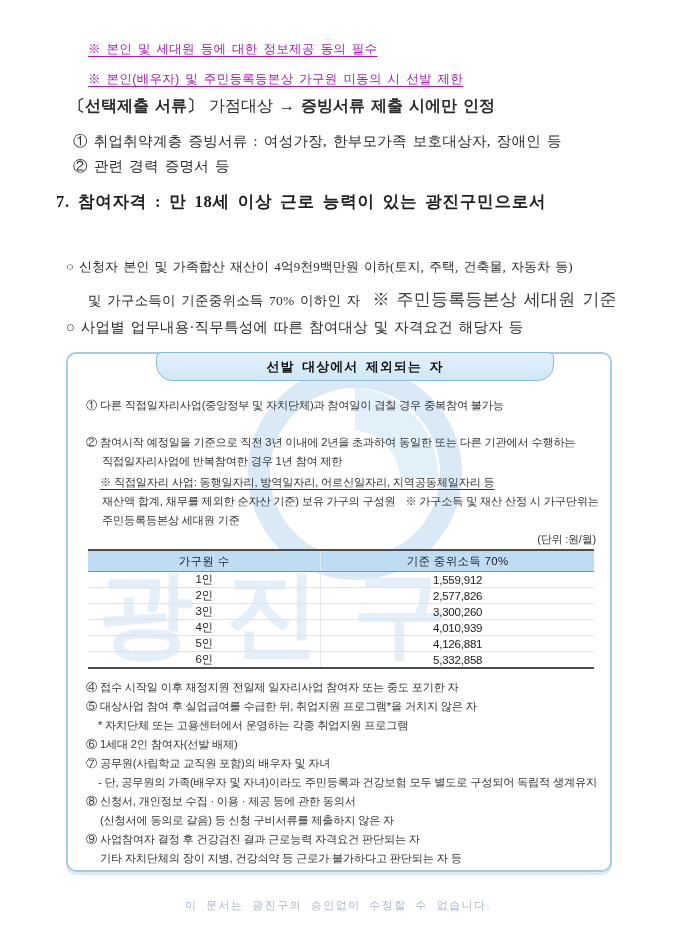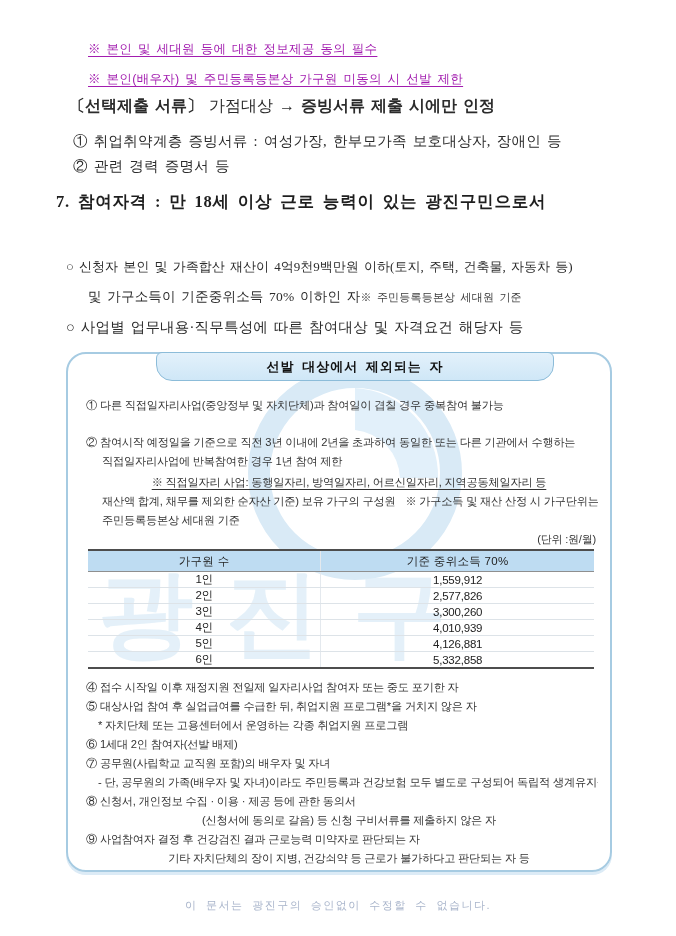--- a/index.html
+++ b/index.html
@@ -17,44 +17,44 @@
   .sel{left:69px;top:96px;font-family:"Liberation Serif",serif;font-size:16px;word-spacing:2px;}
   .sel .b{font-weight:bold;}
   .sub1{left:73px;top:132px;font-family:"Liberation Serif",serif;font-size:14.5px;word-spacing:2px;letter-spacing:.3px;}
   .sub2{left:73px;top:157px;font-family:Liberation Serif, serif;font-size:14.5px;word-spacing:2px;letter-spacing:.3px;}
   .h7{left:56px;top:191px;font-family:"Liberation Serif",serif;font-size:16.5px;font-weight:bold;
       letter-spacing:.8px;word-spacing:3px;color:#1e1e1e;}
   .bullet{font-family:"Liberation Serif",serif;font-size:14.5px;word-spacing:2px;letter-spacing:.2px;}
   .b1{left:66px;top:228px;}
   .b2a{left:66px;top:258px;font-size:13px;letter-spacing:0;}
   .b2b{left:88px;top:288px;font-size:13.5px;}
-  .b2b .small-note{font-family:"Liberation Sans",sans-serif;font-size:11px;color:#3a3a3a;}
+  .b2b .small-note{font-family:"Liberation Sans",sans-serif;font-size:17px;margin-left:12px;color:#3a3a3a;}
   .b3{left:66px;top:318px;}
   
   .wm{position:absolute;left:70px;top:358px;z-index:0;pointer-events:none;}
   
   .xbox{
     position:absolute;left:66px;top:352px;width:546px;height:520px;box-sizing:border-box;
-    border:2px solid #a6cbe2;border-radius:20px;background:transparent;z-index:1;
+    border:2px solid #a6cbe2;border-radius:10px;background:transparent;z-index:1;
     box-shadow:0 3px 0 #dcebf6;
   }
   .ribbon{
     position:absolute;left:88px;top:-2px;width:398px;height:29px;box-sizing:border-box;
     background:linear-gradient(#e3f1fb,#cfe7f7);border:1.5px solid #8cbcd9;
     border-radius:6px 6px 16px 16px;
     display:flex;align-items:center;justify-content:center;
     font-size:13px;font-weight:bold;color:#111;letter-spacing:1px;word-spacing:3px;
   }
   .xcontent{
     position:absolute;left:18px;right:12px;top:42px;
     font-size:11.2px;color:#333;letter-spacing:-0.2px;z-index:1;
   }
   .bl{line-height:19px;height:19px;white-space:nowrap;overflow:hidden;}
   .mt2{margin-top:2px;} .mt3{margin-top:18px;} .mt9{margin-top:9px;}
-  .ind1{padding-left:16px;} .ind0{padding-left:14px;text-align:center;} .ind2{padding-left:12px;} .ind3{padding-left:26px;}
+  .ind1{padding-left:16px;} .ind0{padding-left:14px;} .ind2{padding-left:12px;} .ind3{padding-left:26px;}
   .ul{text-decoration:underline;text-underline-offset:3px;}
   .wmnote{margin-left:10px;}
   .unit{height:16px;line-height:16px;text-align:right;font-size:11px;padding-right:2px;margin-top:1px;color:#333;}
   
   table.inc{
     margin:2px 0 0 2px;width:506px;border-collapse:collapse;table-layout:fixed;
     border-top:2px solid #4d4d4d;border-bottom:2px solid #4d4d4d;
     font-size:11.5px;color:#222;position:relative;z-index:1;
   }
   table.inc th{
@@ -159,20 +159,20 @@
       </table>
 
       <div class="bl mt9">④ 접수 시작일 이후 재정지원 전일제 일자리사업 참여자 또는 중도 포기한 자</div>
       <div class="bl">⑤ 대상사업 참여 후 실업급여를 수급한 뒤, 취업지원 프로그램*을 거치지 않은 자</div>
       <div class="bl ind2">* 자치단체 또는 고용센터에서 운영하는 각종 취업지원 프로그램</div>
       <div class="bl">⑥ 1세대 2인 참여자(선발 배제)</div>
       <div class="bl">⑦ 공무원(사립학교 교직원 포함)의 배우자 및 자녀</div>
       <div class="bl ind2">- 단, 공무원의 가족(배우자 및 자녀)이라도 주민등록과 건강보험 모두 별도로 구성되어 독립적 생계유지를</div>
       <div class="bl">⑧ 신청서, 개인정보 수집 · 이용 · 제공 등에 관한 동의서</div>
       <div class="bl ind0">(신청서에 동의로 갈음) 등 신청 구비서류를 제출하지 않은 자</div>
-      <div class="bl">⑨ 사업참여자 결정 후 건강검진 결과 근로능력 미약자로 판단되는 자</div>
+      <div class="bl">⑨ 사업참여자 결정 후 건강검진 결과 근로능력 자격요건 판단되는 자</div>
       <div class="bl ind0">기타 자치단체의 장이 지병, 건강쇠약 등 근로가 불가하다고 판단되는 자 등</div>
     </div>
   </div>
 
   <div class="footer">이 문서는 광진구의 승인없이 수정할 수 없습니다.</div>
 
 </div>
 
 </body></html>

